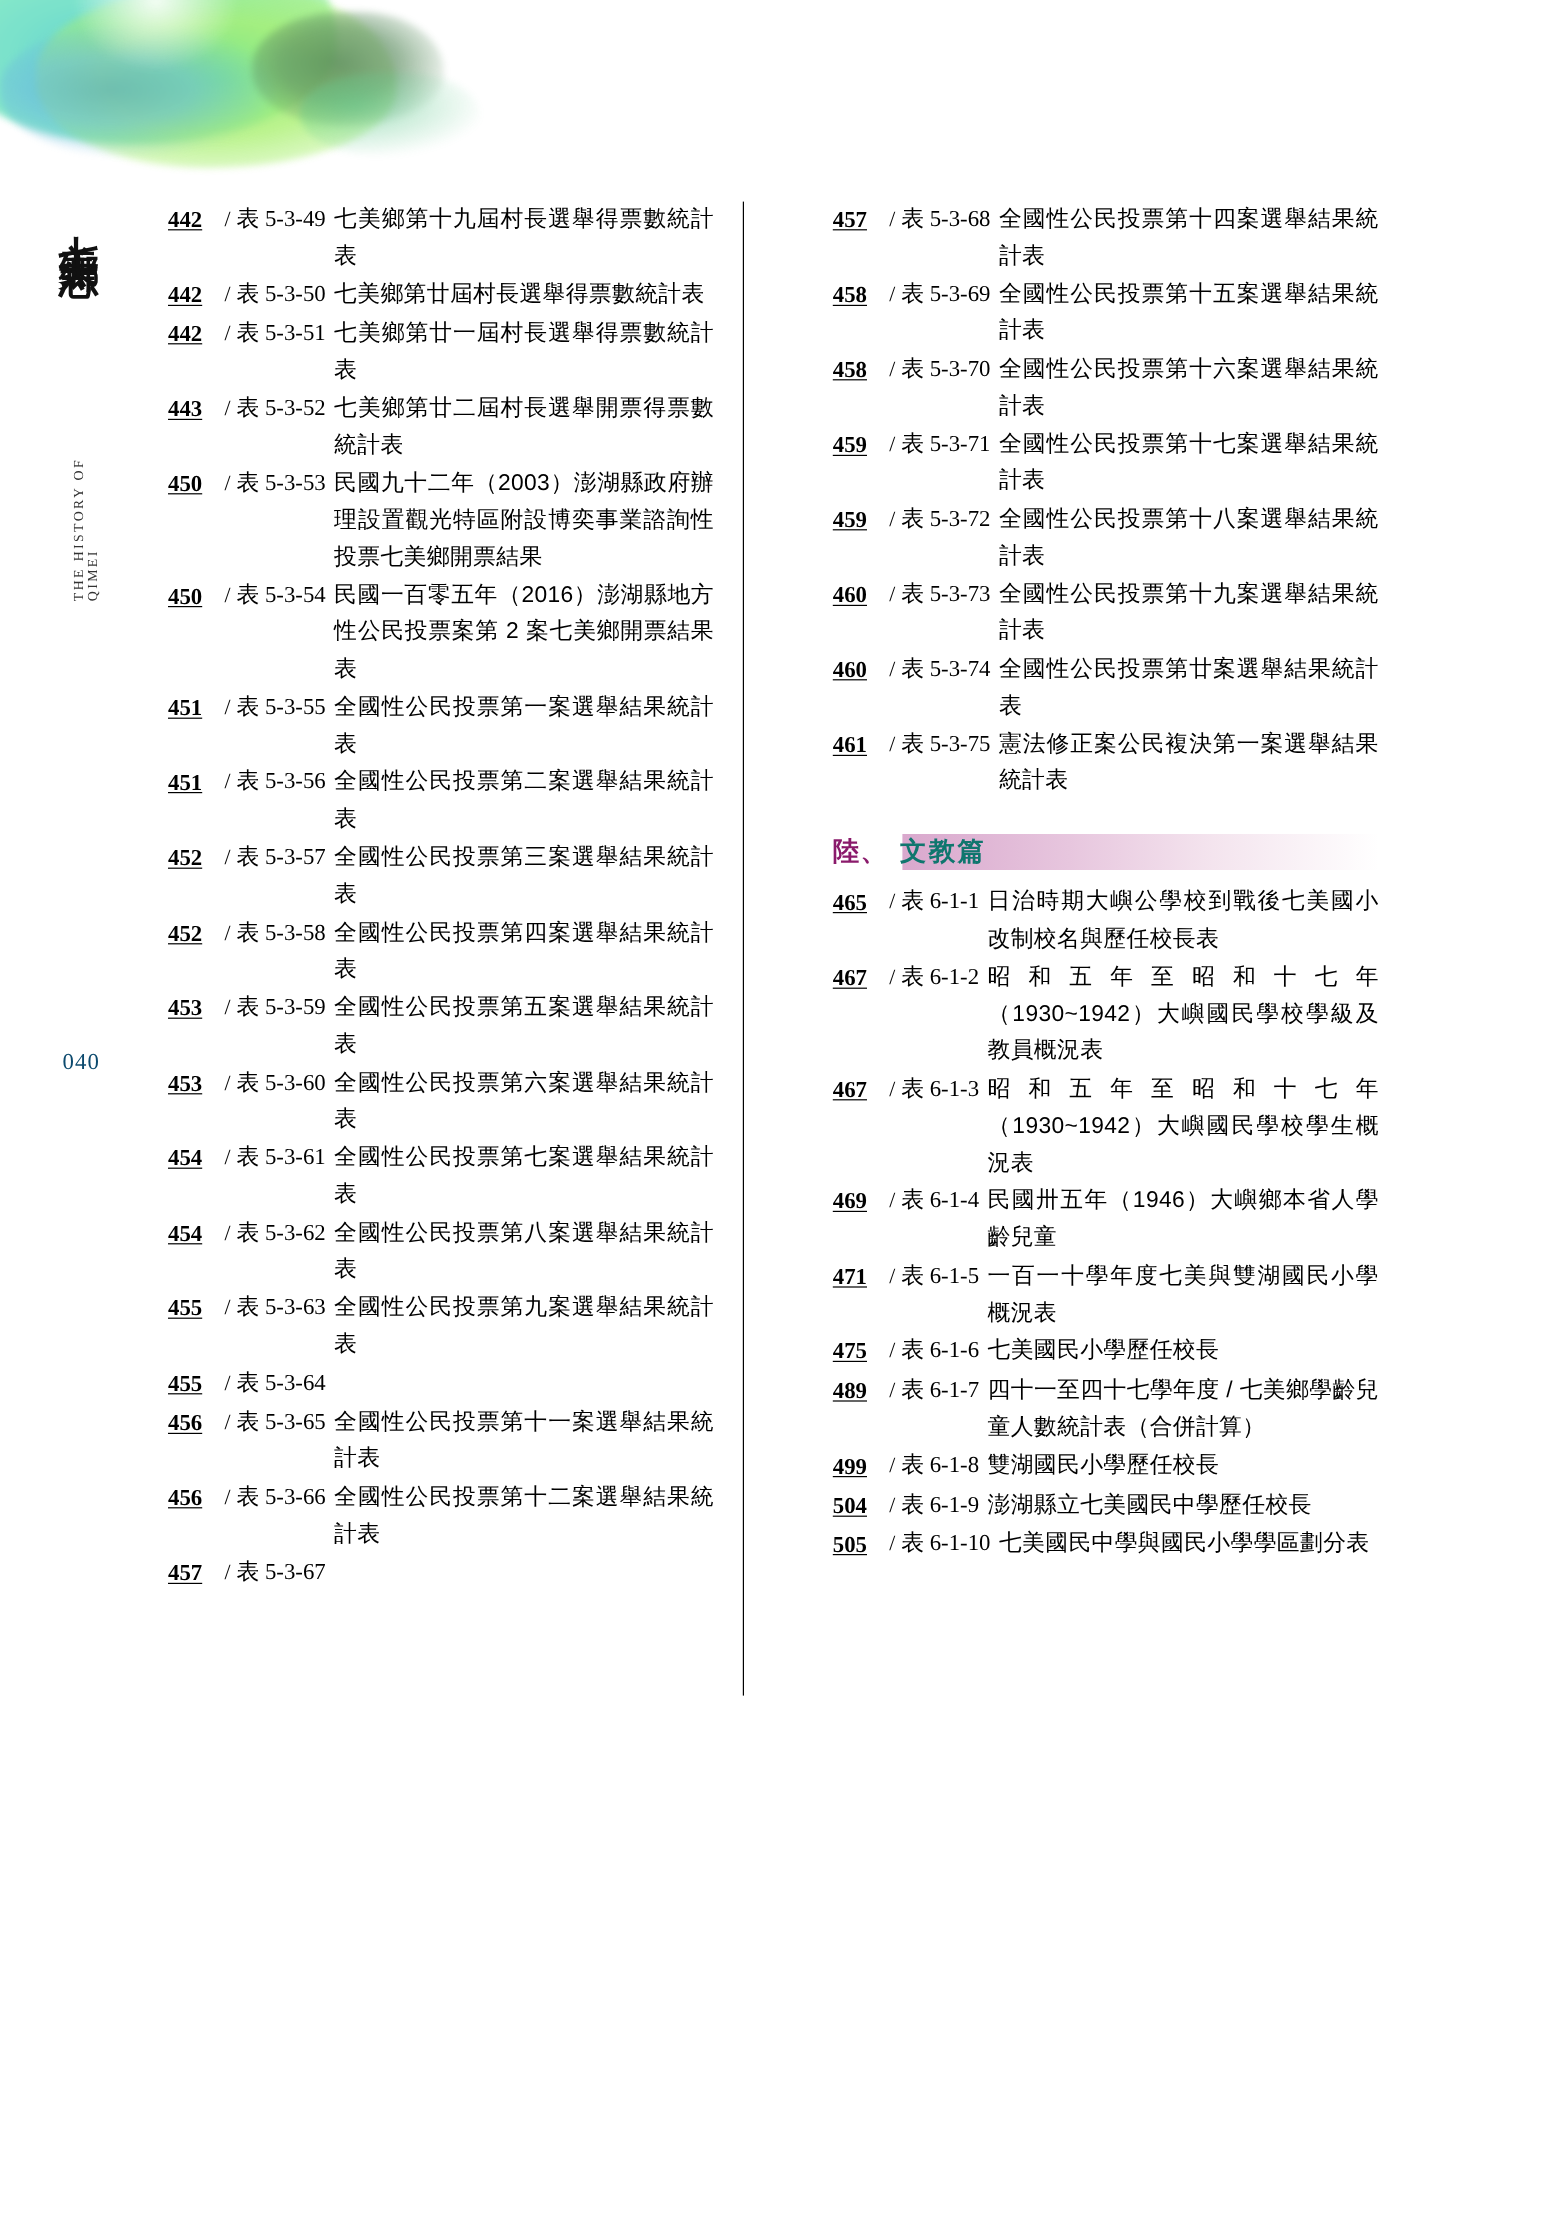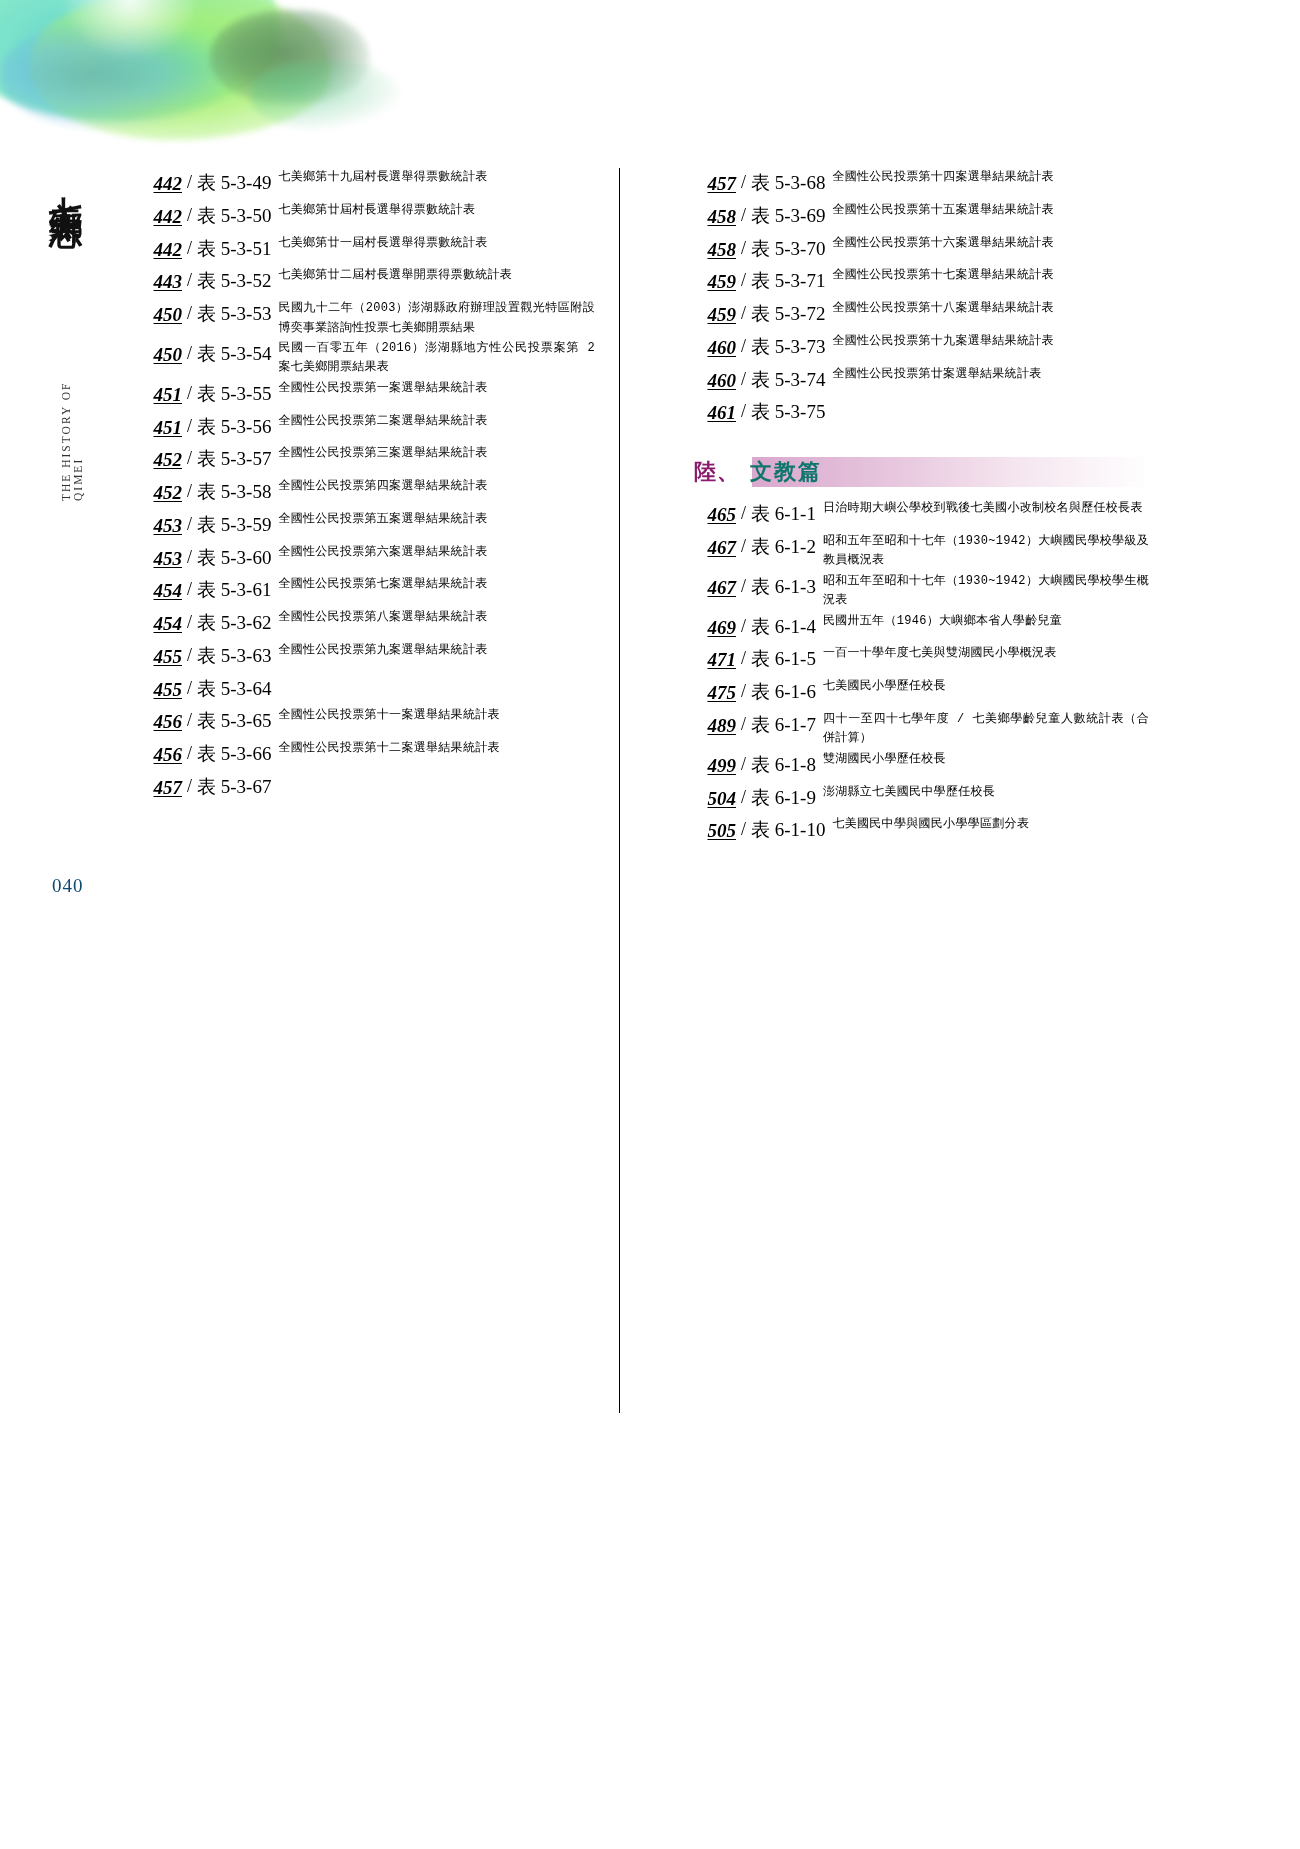--- a/index.html
+++ b/index.html
@@ -102,23 +102,21 @@
   .entry {
     display: flex;
     align-items: flex-start;
     margin-bottom: 1px;
     font-size: 19.5px;
     line-height: 1.62;
   }
   .e-page {
     flex: 0 0 auto;
     min-width: 42px;
-    text-align: right;
-    font-family: "Liberation Serif", serif;
-    font-style: italic;
+    font-family: "Liberation Serif", serif;
     font-weight: 700;
     text-decoration: underline;
     text-underline-offset: 2px;
     font-size: 19px;
     padding-top: 1px;
   }
   .e-slash {
     flex: 0 0 auto;
     padding: 0 5px;
     font-family: "Liberation Serif", serif;
@@ -126,22 +124,22 @@
   }
   .e-num {
     flex: 0 0 auto;
     white-space: nowrap;
     font-family: "Liberation Serif", serif;
     font-size: 19px;
     padding-right: 7px;
   }
   .e-text {
     flex: 1 1 auto;
-    font-family: Liberation Mono, monospace;
-    font-size: 12px;
+    font-family: Liberation Sans, sans-serif;
+    font-size: 19px;
     line-height: 1.62;
     letter-spacing: .3px;
     text-align: justify;
   }
 
   
   .section-head {
     display: flex;
     align-items: center;
     margin: 26px 0 10px 0;
@@ -356,20 +354,21 @@
     <div class="entry">
         <span class="e-page">460</span>
         <span class="e-slash">/</span>
         <span class="e-num">表 5-3-74</span>
         <span class="e-text">全國性公民投票第廿案選舉結果統計表</span>
       </div>
     <div class="entry">
         <span class="e-page">461</span>
         <span class="e-slash">/</span>
         <span class="e-num">表 5-3-75</span>
+        <span class="e-text">憲法修正案公民複決第一案選舉結果統計表</span>
       </div>
 
     <div class="section-head">
       <div class="sh-band"></div>
       <span class="sh-label">陸、</span>
       <span class="sh-title">文教篇</span>
     </div>
 
     <div class="entry">
         <span class="e-page">465</span>

